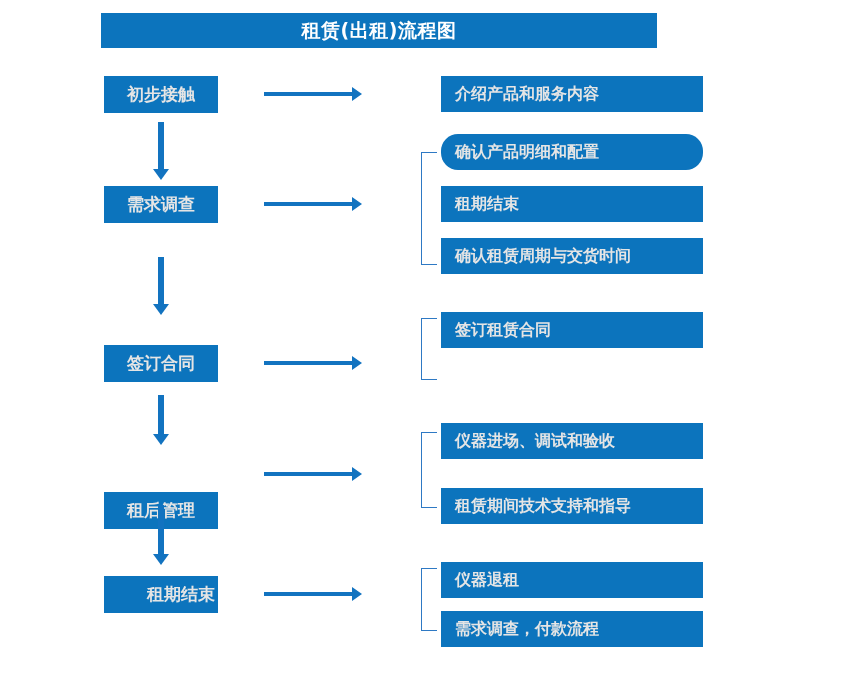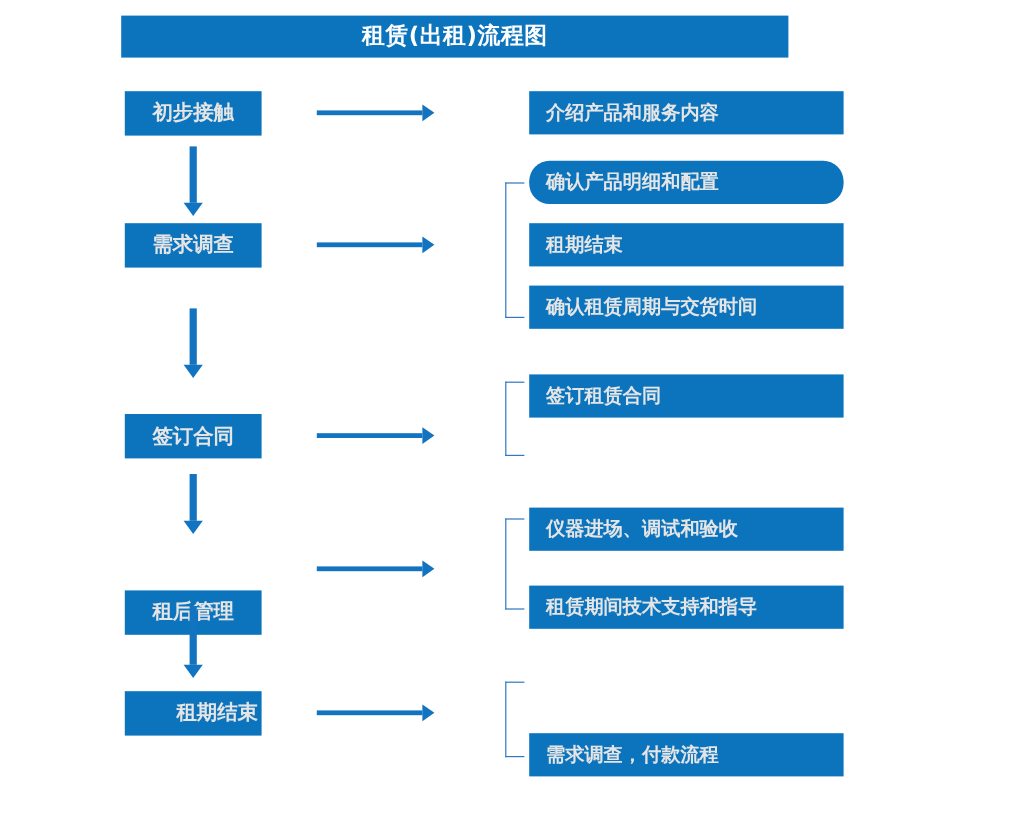--- a/index.html
+++ b/index.html
@@ -237,18 +237,21 @@
 
 
   <div class="box detail-box" style="top:423px;">
     <span class="box-text">仪器进场、调试和验收</span>
   </div>
 
   <div class="box detail-box" style="top:488px;">
     <span class="box-text">租赁期间技术支持和指导</span>
   </div>
 
+  <div class="box detail-box" style="top:562px;">
+    <span class="box-text">仪器退租</span>
+  </div>
 
   <div class="box detail-box" style="top:611px;">
     <span class="box-text">需求调查，付款流程</span>
   </div>
 
 </div>
 
 </body></html>

